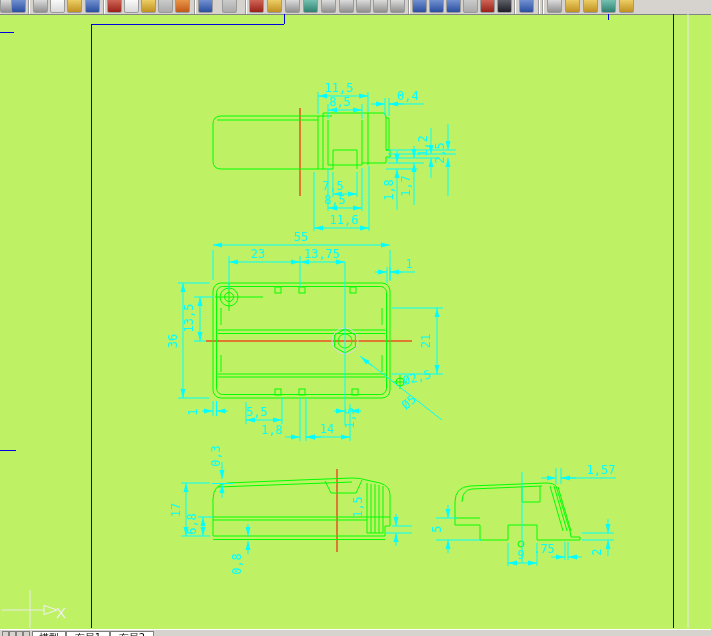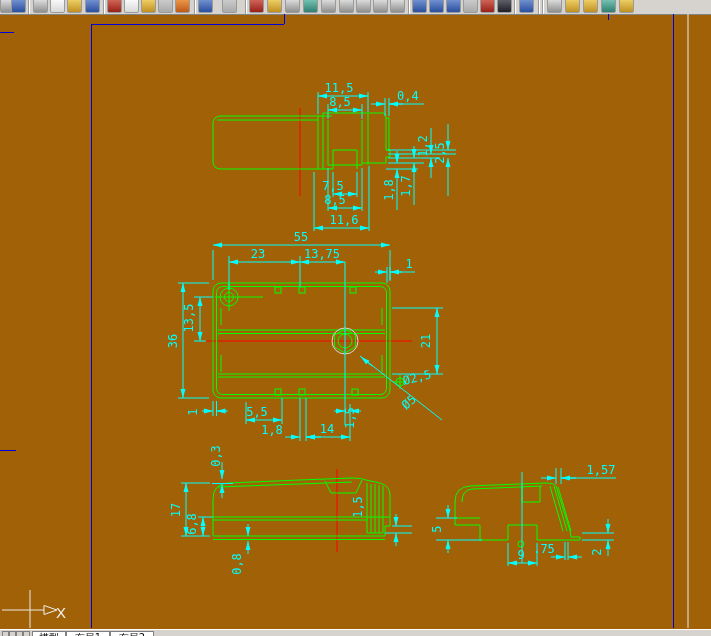--- a/index.html
+++ b/index.html
@@ -1,16 +1,16 @@
 <!DOCTYPE html>
 <html><head>
 <meta charset="utf-8">
 <style>
   html,body{margin:0;padding:0;background:#404040;}
-  #app{position:relative;width:711px;height:636px;overflow:hidden;background:#a16207;
+  #app{position:relative;width:711px;height:636px;overflow:hidden;background:#bef264;
        font-family:"Liberation Sans",sans-serif;}
   
   #toolbar{position:absolute;left:0;top:0;width:711px;height:14px;background:#d6d3ce;
            border-bottom:1px solid #848484;overflow:hidden;}
   .tbi{position:absolute;top:-3px;width:15px;height:16px;border-radius:2px;
        border:1px solid #9a9a9a;box-sizing:border-box;}
   .tbsep{position:absolute;top:0;width:1px;height:14px;background:#9a9a9a;border-right:1px solid #fff;}
   .i-blue{background:linear-gradient(#7d9bd8,#2a4fa0);}
   .i-gray{background:linear-gradient(#e8e8e8,#8f8f8f);}
   .i-yellow{background:linear-gradient(#f4d870,#c09020);}

